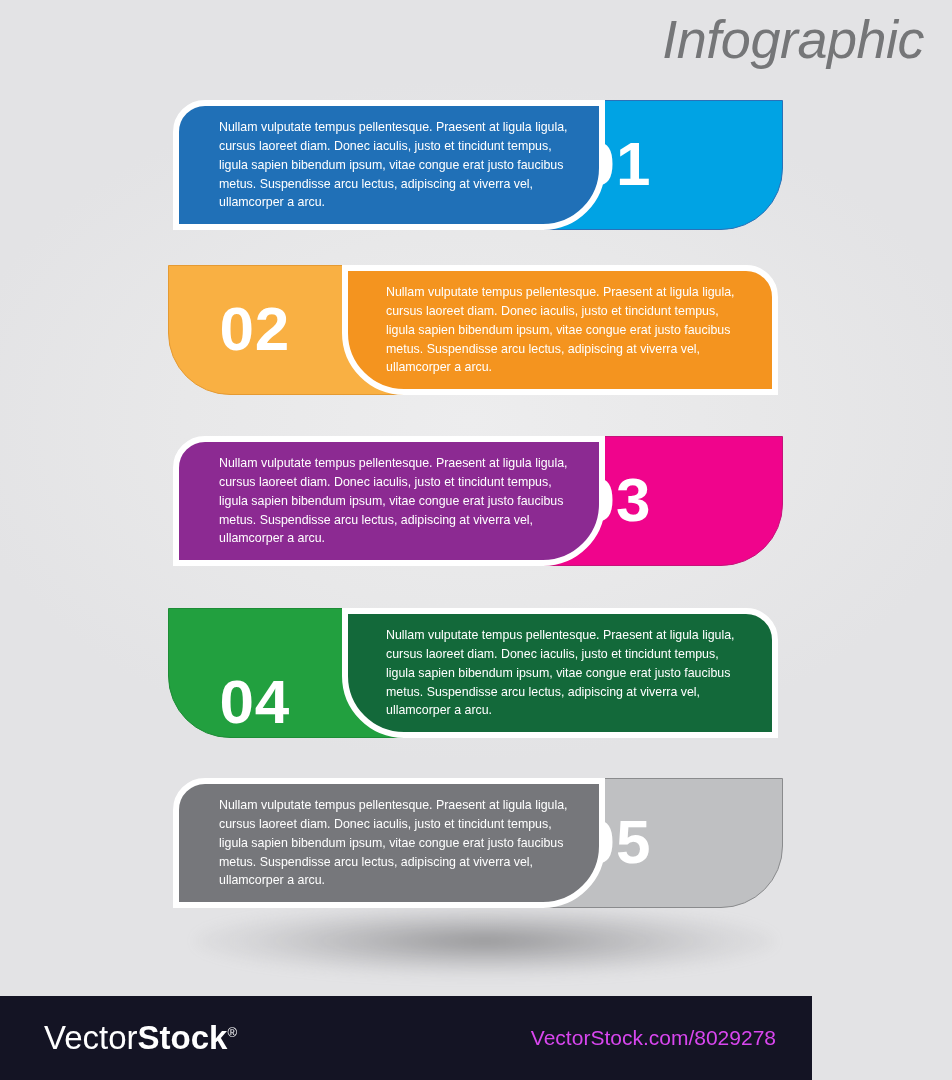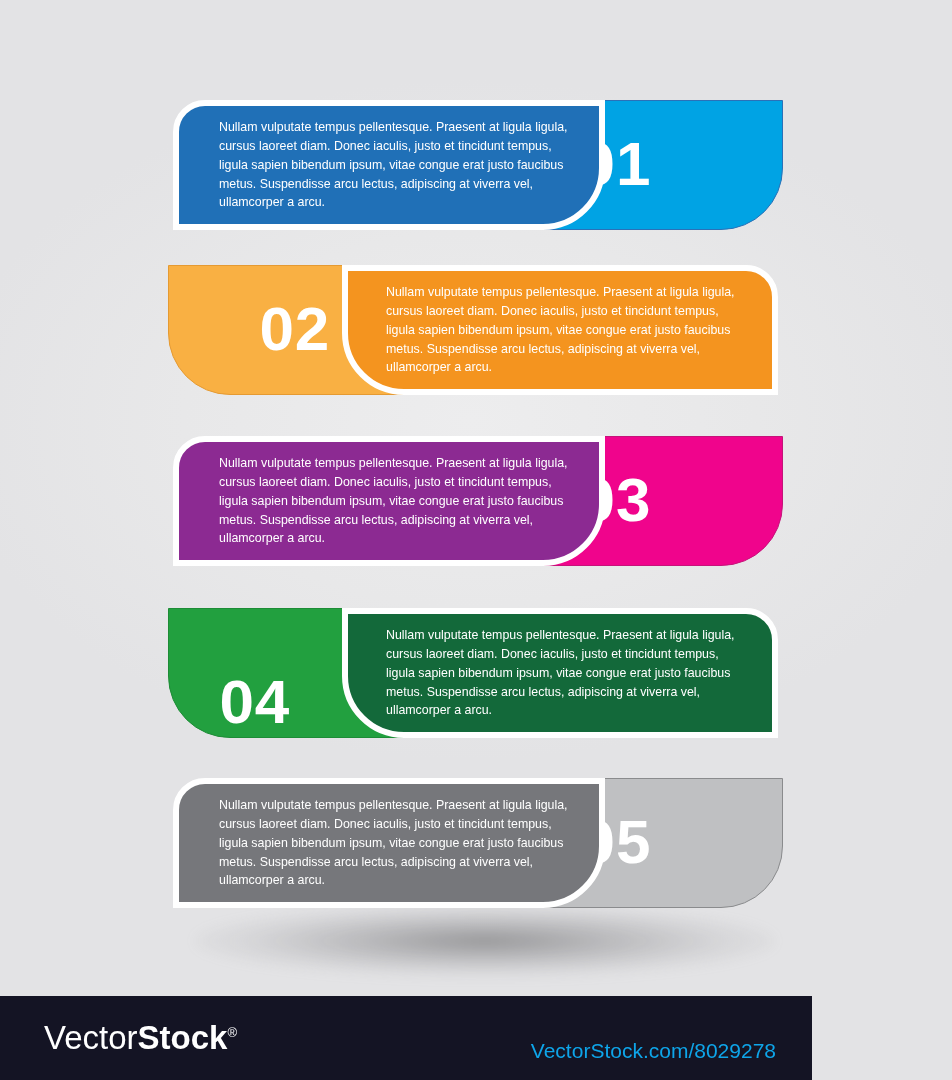--- a/index.html
+++ b/index.html
@@ -121,21 +121,21 @@
     border-radius: 0 0 0 62px;
     background: #f9b043;
     border: 1px solid #e59a32;
   }
   #banner-2 .textpanel {
     left: 174px; width: 436px;
     border-radius: 0 32px 0 62px;
     background: #f4941f;
   }
   #banner-2 .bodytext { left: 38px; width: 352px; }
-  #banner-2 .numtext { left: 27%; margin-left: 40px; }
+  #banner-2 .numtext { left: 27%; }
 
   
   #banner-3 { left: 173px; top: 436px; }
   #banner-3 .numpanel {
     left: 262px; width: 348px;
     border-radius: 0 0 62px 0;
     background: #f0048c;
     border: 1px solid #c6137a;
   }
   #banner-3 .textpanel {
@@ -202,32 +202,32 @@
   #footer-logo .reg {
     font-size: 13px;
     vertical-align: super;
     font-weight: normal;
   }
   #footer-url {
     position: absolute;
     right: 36px;
     top: 50%;
     transform: translateY(-50%);
-    color: #0ea5e9;
+    color: #d946ef;
     font-size: 21px;
     white-space: nowrap;
     font-family: "Liberation Sans", sans-serif;
-    margin-top: 13px;
   }
 </style>
 </head>
 <body>
 
 <div id="canvas">
 
+  <div id="title">Infographic</div>
 
   <div id="ground-shadow"></div>
 
   <div class="banner" id="banner-1">
     <div class="panel numpanel">
       <div class="numtext">01</div>
     </div>
     <div class="panel textpanel">
       <div class="bodytext">Nullam vulputate tempus pellentesque. Praesent at ligula ligula, cursus laoreet diam. Donec iaculis, justo et tincidunt tempus, ligula sapien bibendum ipsum, vitae congue erat justo faucibus metus. Suspendisse arcu lectus, adipiscing at viverra vel, ullamcorper a arcu.</div>
     </div>

